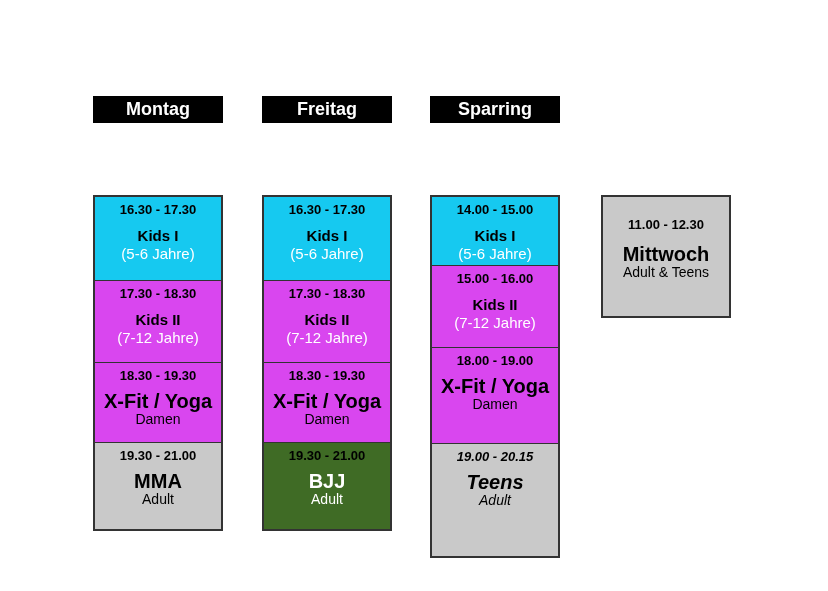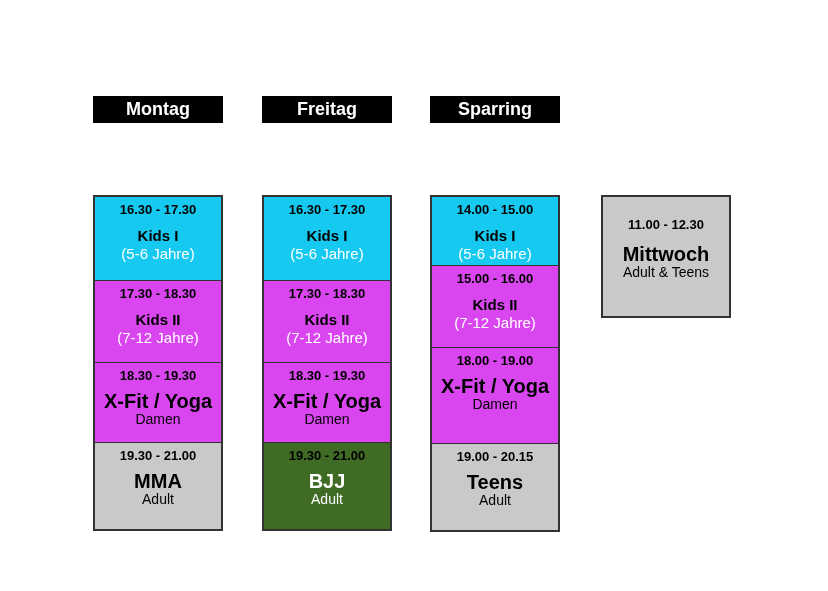--- a/index.html
+++ b/index.html
@@ -168,21 +168,21 @@
       <div class="cell c-blue kids" style="height: 82px;">
         <div class="cell-time">15.00 - 16.00</div>
         <div class="cell-title t-black">Kids II</div>
         <div class="cell-sub t-white">(7-12 Jahre)</div>
       </div>
       <div class="cell c-pink big-title" style="height: 96px;">
         <div class="cell-time">18.00 - 19.00</div>
         <div class="cell-title t-black">X-Fit / Yoga</div>
         <div class="cell-sub t-black">Damen</div>
       </div>
-      <div class="cell c-gray big-title" style="height: 86px;">
+      <div class="cell c-gray big-title" style="height: 112px; font-style: italic;">
         <div class="cell-time">19.00 - 20.15</div>
         <div class="cell-title t-black">Teens</div>
         <div class="cell-sub t-black">Adult</div>
       </div>
     </div>
     <div class="cells" style="left: 601px;">
       <div class="cell c-gray big-title sat-cell" style="height: 119px;">
         <div class="cell-time">11.00 - 12.30</div>
         <div class="cell-title t-black">Mittwoch</div>
         <div class="cell-sub t-black">Adult &amp; Teens</div>

